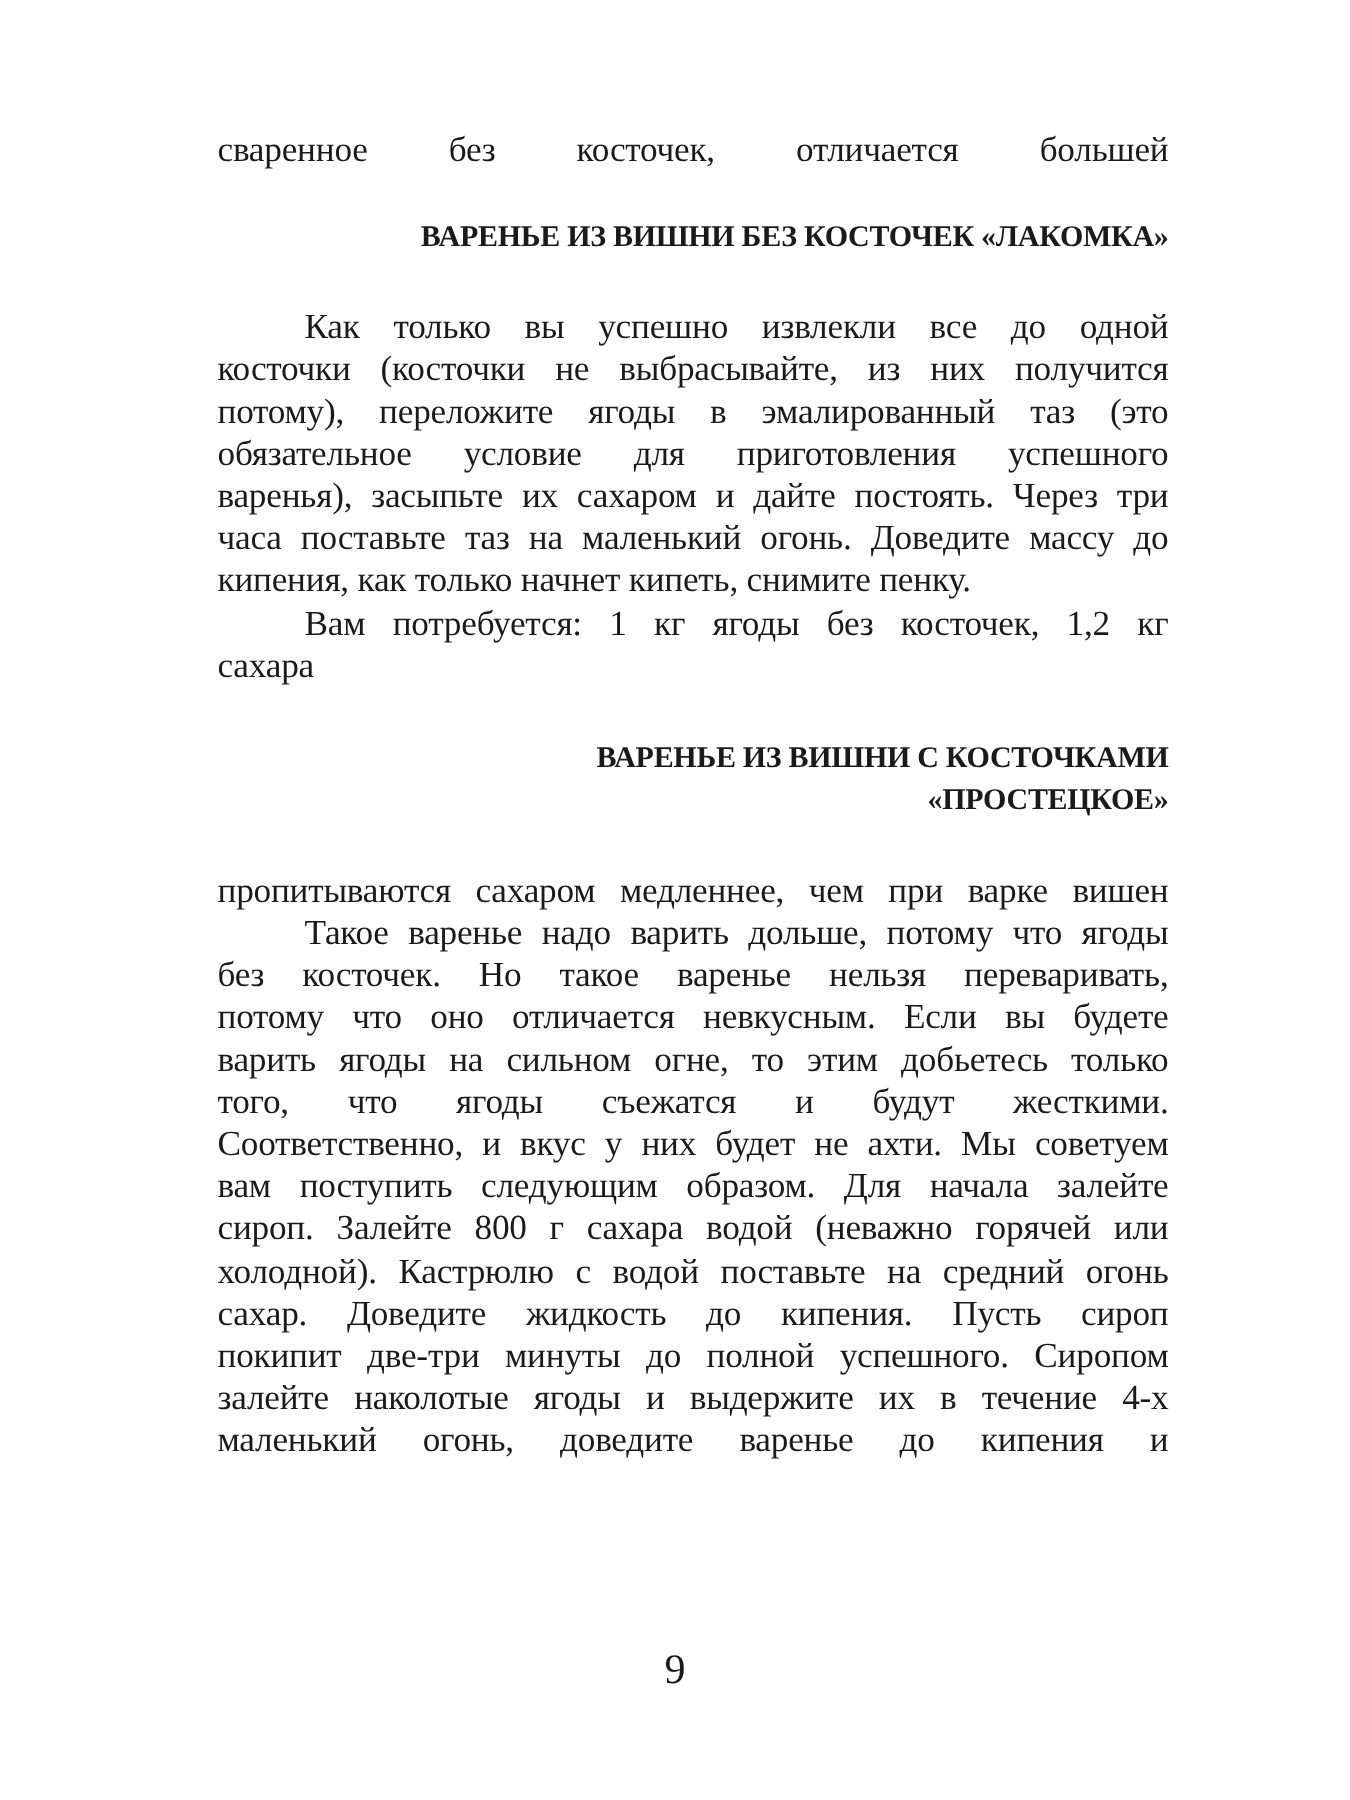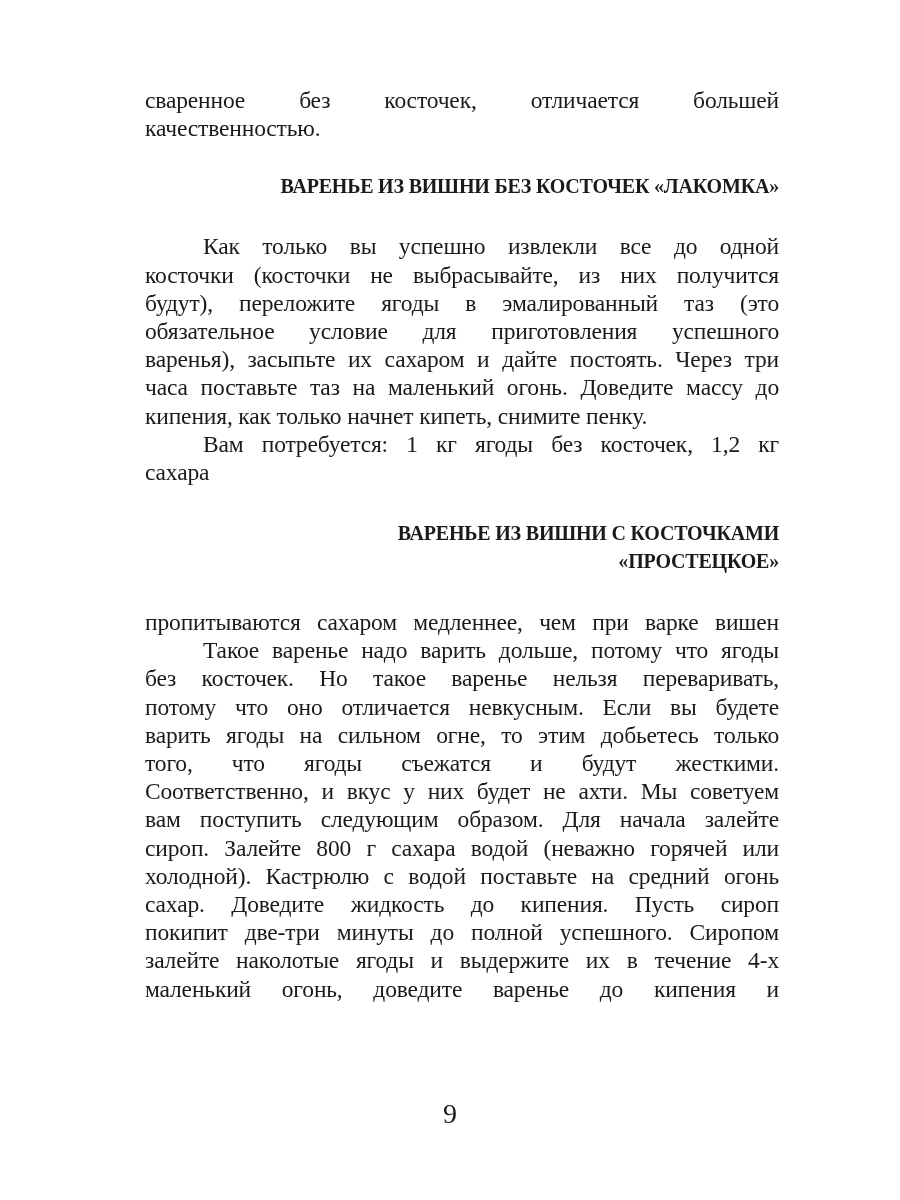--- a/index.html
+++ b/index.html
@@ -59,33 +59,32 @@
       color: #1a1a1a;
     }
   </style>
 </head>
 <body>
 
 <div class="page">
 
   <div>
     <div class="line">сваренное без косточек, отличается большей</div>
-    <div class="line last">качественностью.</div>
   </div>
 
   <div class="gap-before-h1"></div>
 
   <div class="heading">ВАРЕНЬЕ ИЗ ВИШНИ БЕЗ КОСТОЧЕК «ЛАКОМКА»</div>
 
   <div class="gap-after-h1"></div>
 
   <div>
     <div class="line indent">Как только вы успешно извлекли все до одной</div>
     <div class="line">косточки (косточки не выбрасывайте, из них получится</div>
-    <div class="line">будут), переложите ягоды в эмалированный таз (это</div>
+    <div class="line">потому), переложите ягоды в эмалированный таз (это</div>
     <div class="line">обязательное условие для приготовления успешного</div>
     <div class="line">варенья), засыпьте их сахаром и дайте постоять. Через три</div>
     <div class="line">часа поставьте таз на маленький огонь. Доведите массу до</div>
     <div class="line last">кипения, как только начнет кипеть, снимите пенку.</div>
   </div>
 
   <div>
     <div class="line indent">Вам потребуется: 1 кг ягоды без косточек, 1,2 кг</div>
     <div class="line last">сахара</div>
   </div>

